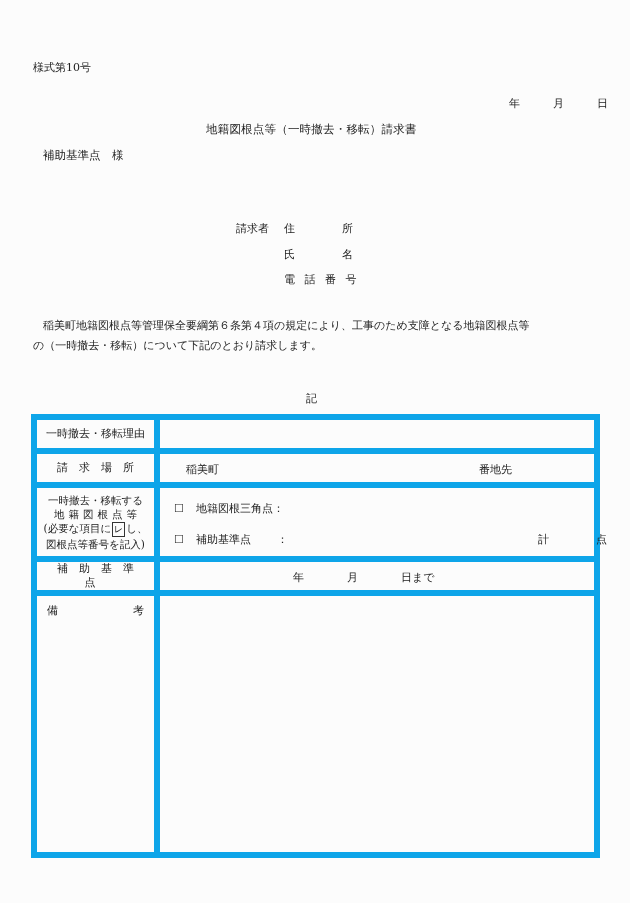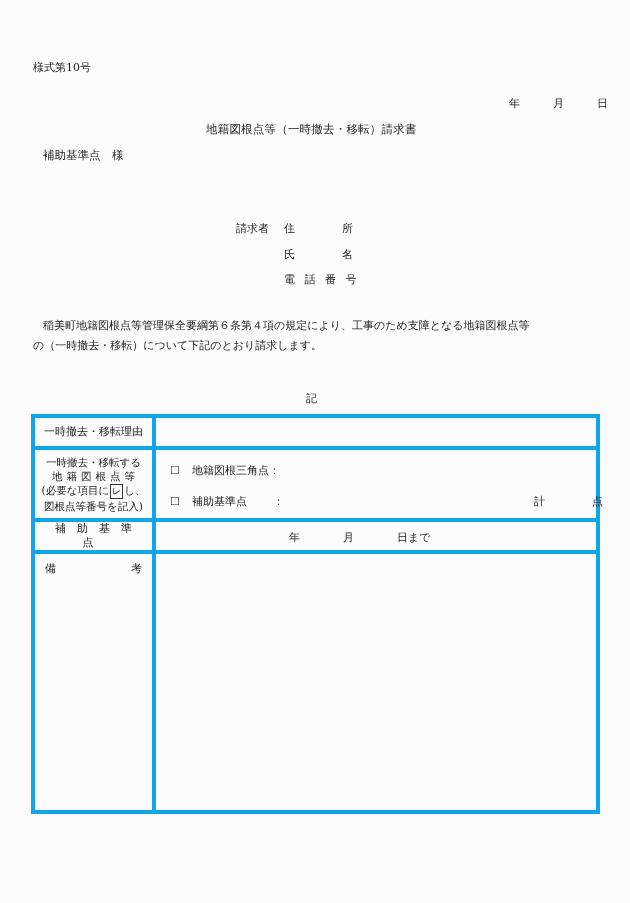--- a/index.html
+++ b/index.html
@@ -35,21 +35,21 @@
     table.form-table {
       position: absolute;
       left: 31px;
       top: 414px;
       width: 569px;
       border-collapse: collapse;
       font-size: 11px;
       table-layout: fixed;
     }
     table.form-table td {
-      border: 4px solid #0ea5e9;
+      border: 6px solid #0ea5e9;
       padding: 0;
       vertical-align: middle;
     }
     table.form-table td.label {
       width: 117px;
       text-align: center;
       line-height: 14px;
     }
     tr.r1 td { height: 28px; }
     tr.r2 td { height: 28px; }
@@ -128,20 +128,27 @@
 </div>
 
 <div class="abs ki">記</div>
 
 <table class="form-table">
   <tbody>
       <tr class="r1">
     <td class="label">一時撤去・移転理由</td>
     <td class="value-cell"></td>
   </tr>
+  <tr class="r2">
+    <td class="label"><span class="spaced">請求場所</span></td>
+    <td class="value-cell">
+      <span class="loc-town">稲美町</span>
+      <span class="loc-suffix">番地先</span>
+    </td>
+  </tr>
   <tr class="r3">
     <td class="label multi-label">
       <div>一時撤去・移転する</div>
       <div class="spaced-s">地籍図根点等</div>
       <div><span>(必要な項目に</span><span class="box-inline">レ</span><span>し、</span></div>
       <div>図根点等番号を記入)</div>
     </td>
     <td class="value-cell">
       <div class="chk-row chk1">
         <span class="chk">☐</span><span>地籍図根三角点</span><span class="colon">：</span>

